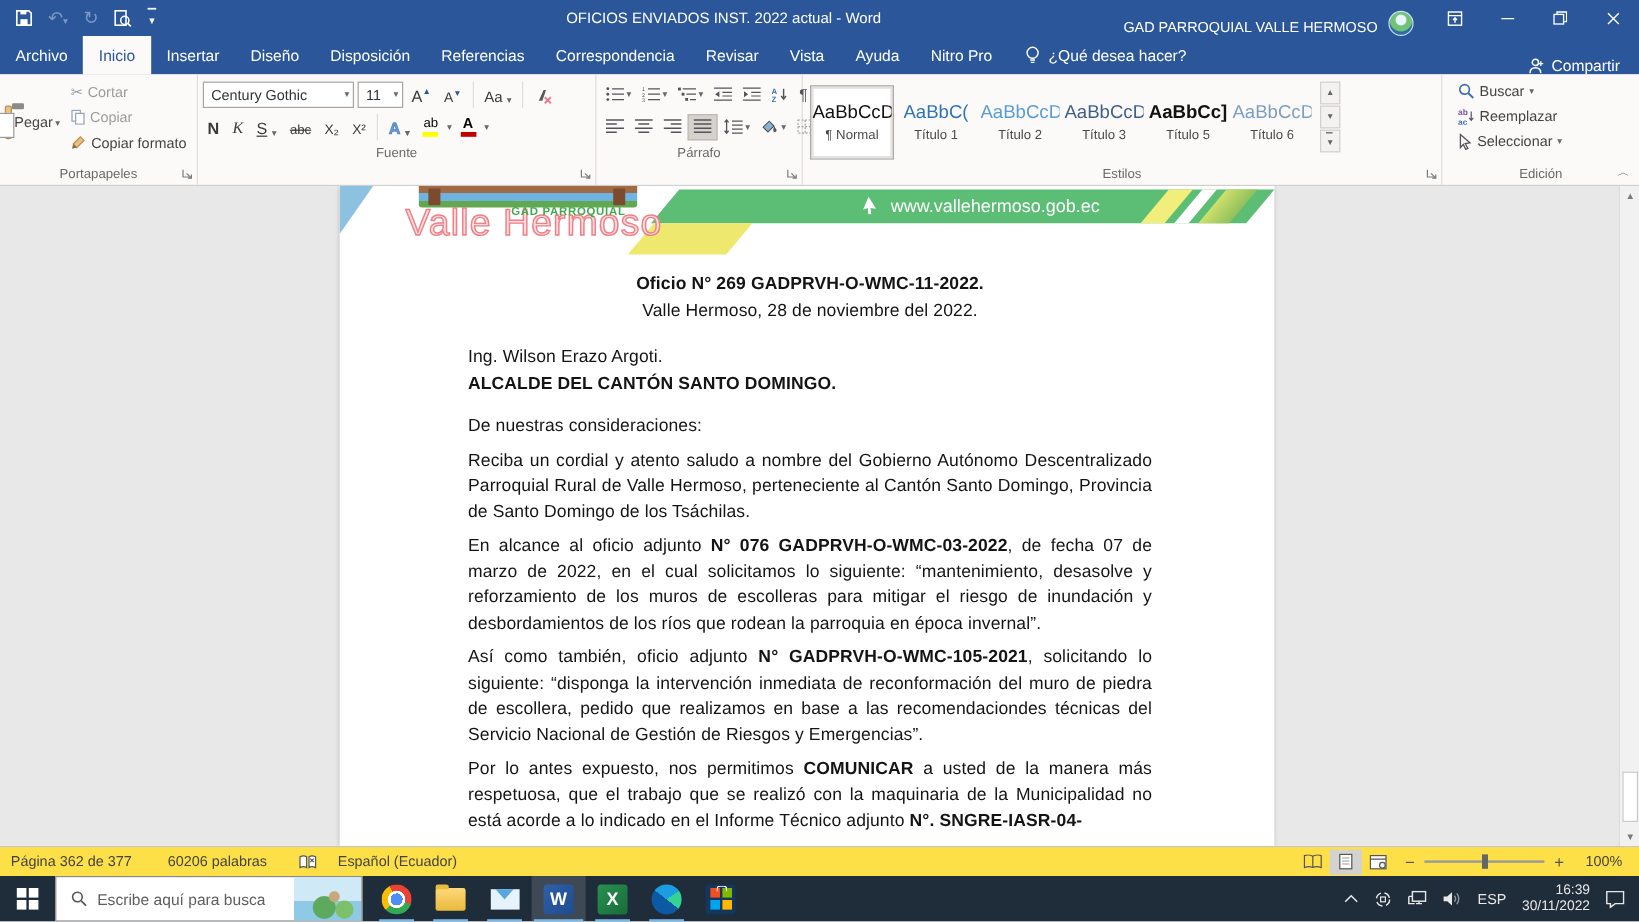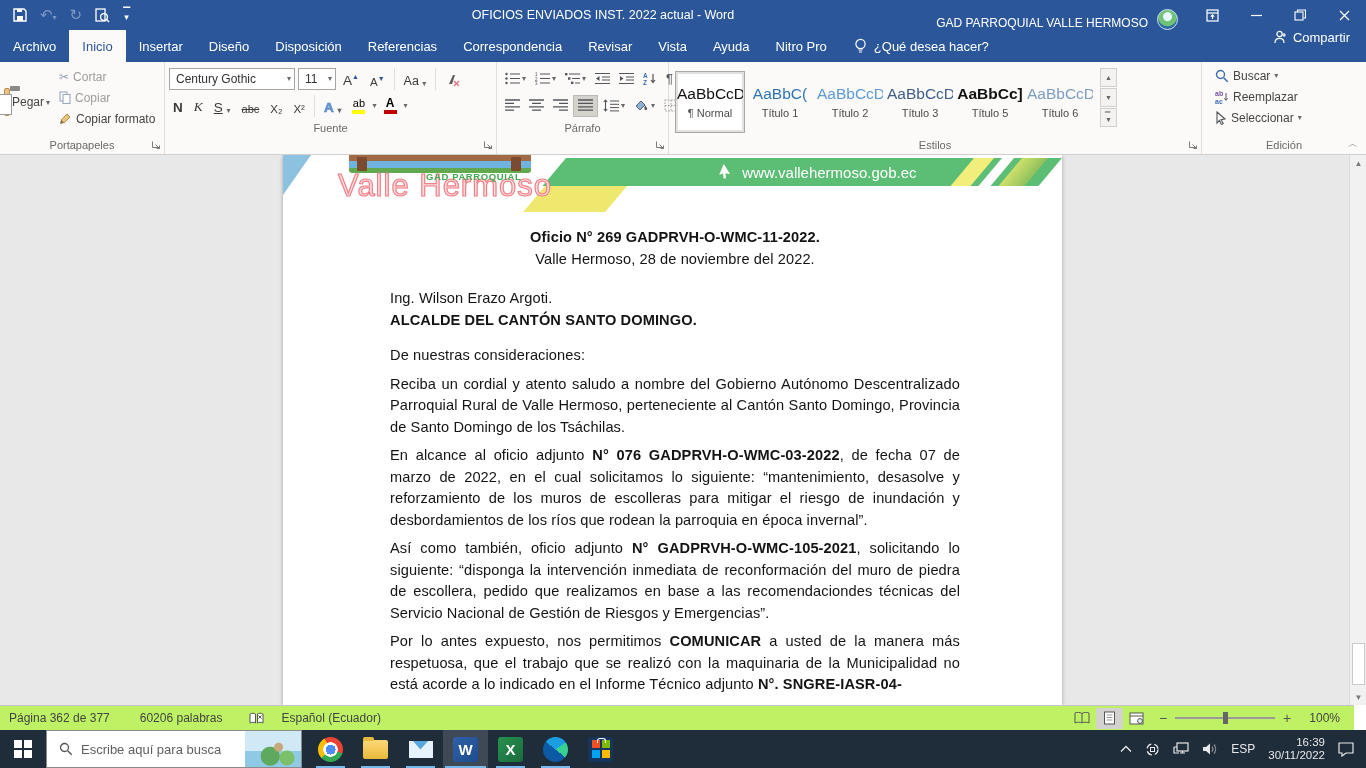--- a/index.html
+++ b/index.html
@@ -15,21 +15,21 @@
   .title-right{margin-left:auto;display:flex;align-items:flex-end;height:100%}
   .account-name{font-size:12px;margin-right:9px;white-space:nowrap}
   .avatar{width:21px;height:21px;border-radius:50%;background:radial-gradient(circle at 50% 35%,#e8f6ff 0 4px,#6fc276 5px 9px,#2e6da4 10px);border:1px solid #cfe0f5;margin-right:12px}
   .winbtn{width:44px;height:30px;display:flex;align-items:center;justify-content:center;font-size:12px;color:#fff}
 
   
   .tabrow{position:absolute;top:30px;left:0;right:0;height:32px;background:#2b579a;display:flex;align-items:stretch;color:#fff;font-size:13px}
   .tab{display:flex;align-items:center;padding:0 13px;white-space:nowrap}
   .tab.active{background:#fbfaf9;color:#2b579a}
   .tellme{display:flex;align-items:center;gap:7px;padding:0 14px;white-space:nowrap}
-  .share{margin-left:auto;display:flex;align-items:flex-start;gap:6px;padding:0 16px;white-space:nowrap}
+  .share{margin-left:auto;display:flex;align-items:flex-end;gap:6px;padding:0 16px;white-space:nowrap}
 
   
   .ribbon{position:absolute;top:62px;left:0;right:0;height:93px;background:#fbfaf9;border-bottom:1px solid #d2cfcc;display:flex}
   .rgroup{position:relative;display:flex;flex-direction:column;border-right:1px solid #e0ddda;padding:3px 4px 0}
   .rgroup-body{display:flex;flex:1}
   .rgroup-label{height:18px;font-size:11px;color:#6b6966;display:flex;align-items:center;justify-content:center}
   .launcher{position:absolute;right:3px;bottom:4px}
   .rsmall{display:flex;align-items:center;gap:4px;font-size:12px;color:#444;height:21px;padding:0 3px;white-space:nowrap}
   .grayed{color:#9e9c9a}
   .mini-dd{font-size:8px;color:#6b6966}
@@ -93,21 +93,21 @@
   .mt18{margin-top:18px}.mt14{margin-top:14px}
   .para{text-align:justify;text-align-last:left;margin-top:7px}
   .para span.rb{font-weight:700}
 
   
   .vscroll{position:absolute;right:0;top:0;width:17px;height:550px;background:#f1f1f1;border-left:1px solid #dcdcdc}
   .vscroll .arr{position:absolute;left:0;width:17px;height:16px;display:flex;align-items:center;justify-content:center;font-size:8px;color:#7a7a7a;background:#f1f1f1}
   .vscroll .thumb{position:absolute;left:2px;width:13px;top:488px;height:42px;background:#fff;border:1px solid #c9c9c9}
 
   
-  .statusbar{position:absolute;top:705px;left:0;right:12px;height:25px;background:#bef264;border-top:1px solid #c8c6c4;display:flex;align-items:center;font-size:12px;color:#444}
+  .statusbar{position:absolute;top:705px;left:0;right:0;height:25px;background:#fde047;border-top:1px solid #c8c6c4;display:flex;align-items:center;font-size:12px;color:#444}
   .statusbar .sitem{padding:0 9px;display:flex;align-items:center;gap:5px;height:100%}
   .sb-right{margin-left:auto;display:flex;align-items:center;height:100%}
   .viewbtn{width:27px;height:21px;display:flex;align-items:center;justify-content:center}
   .viewbtn.active{background:#d4d2d0}
   .zoomtrack{width:100px;height:2px;background:#9a9a9a;position:relative;margin:0 8px}
   .zoomthumb{position:absolute;left:48px;top:-5px;width:5px;height:12px;background:#666}
   .zsign{font-size:14px;color:#555}
 
   
   .taskbar{position:absolute;top:730px;left:0;right:0;height:38px;background:#1f2c3a;display:flex;align-items:stretch;color:#e8e8e8}

